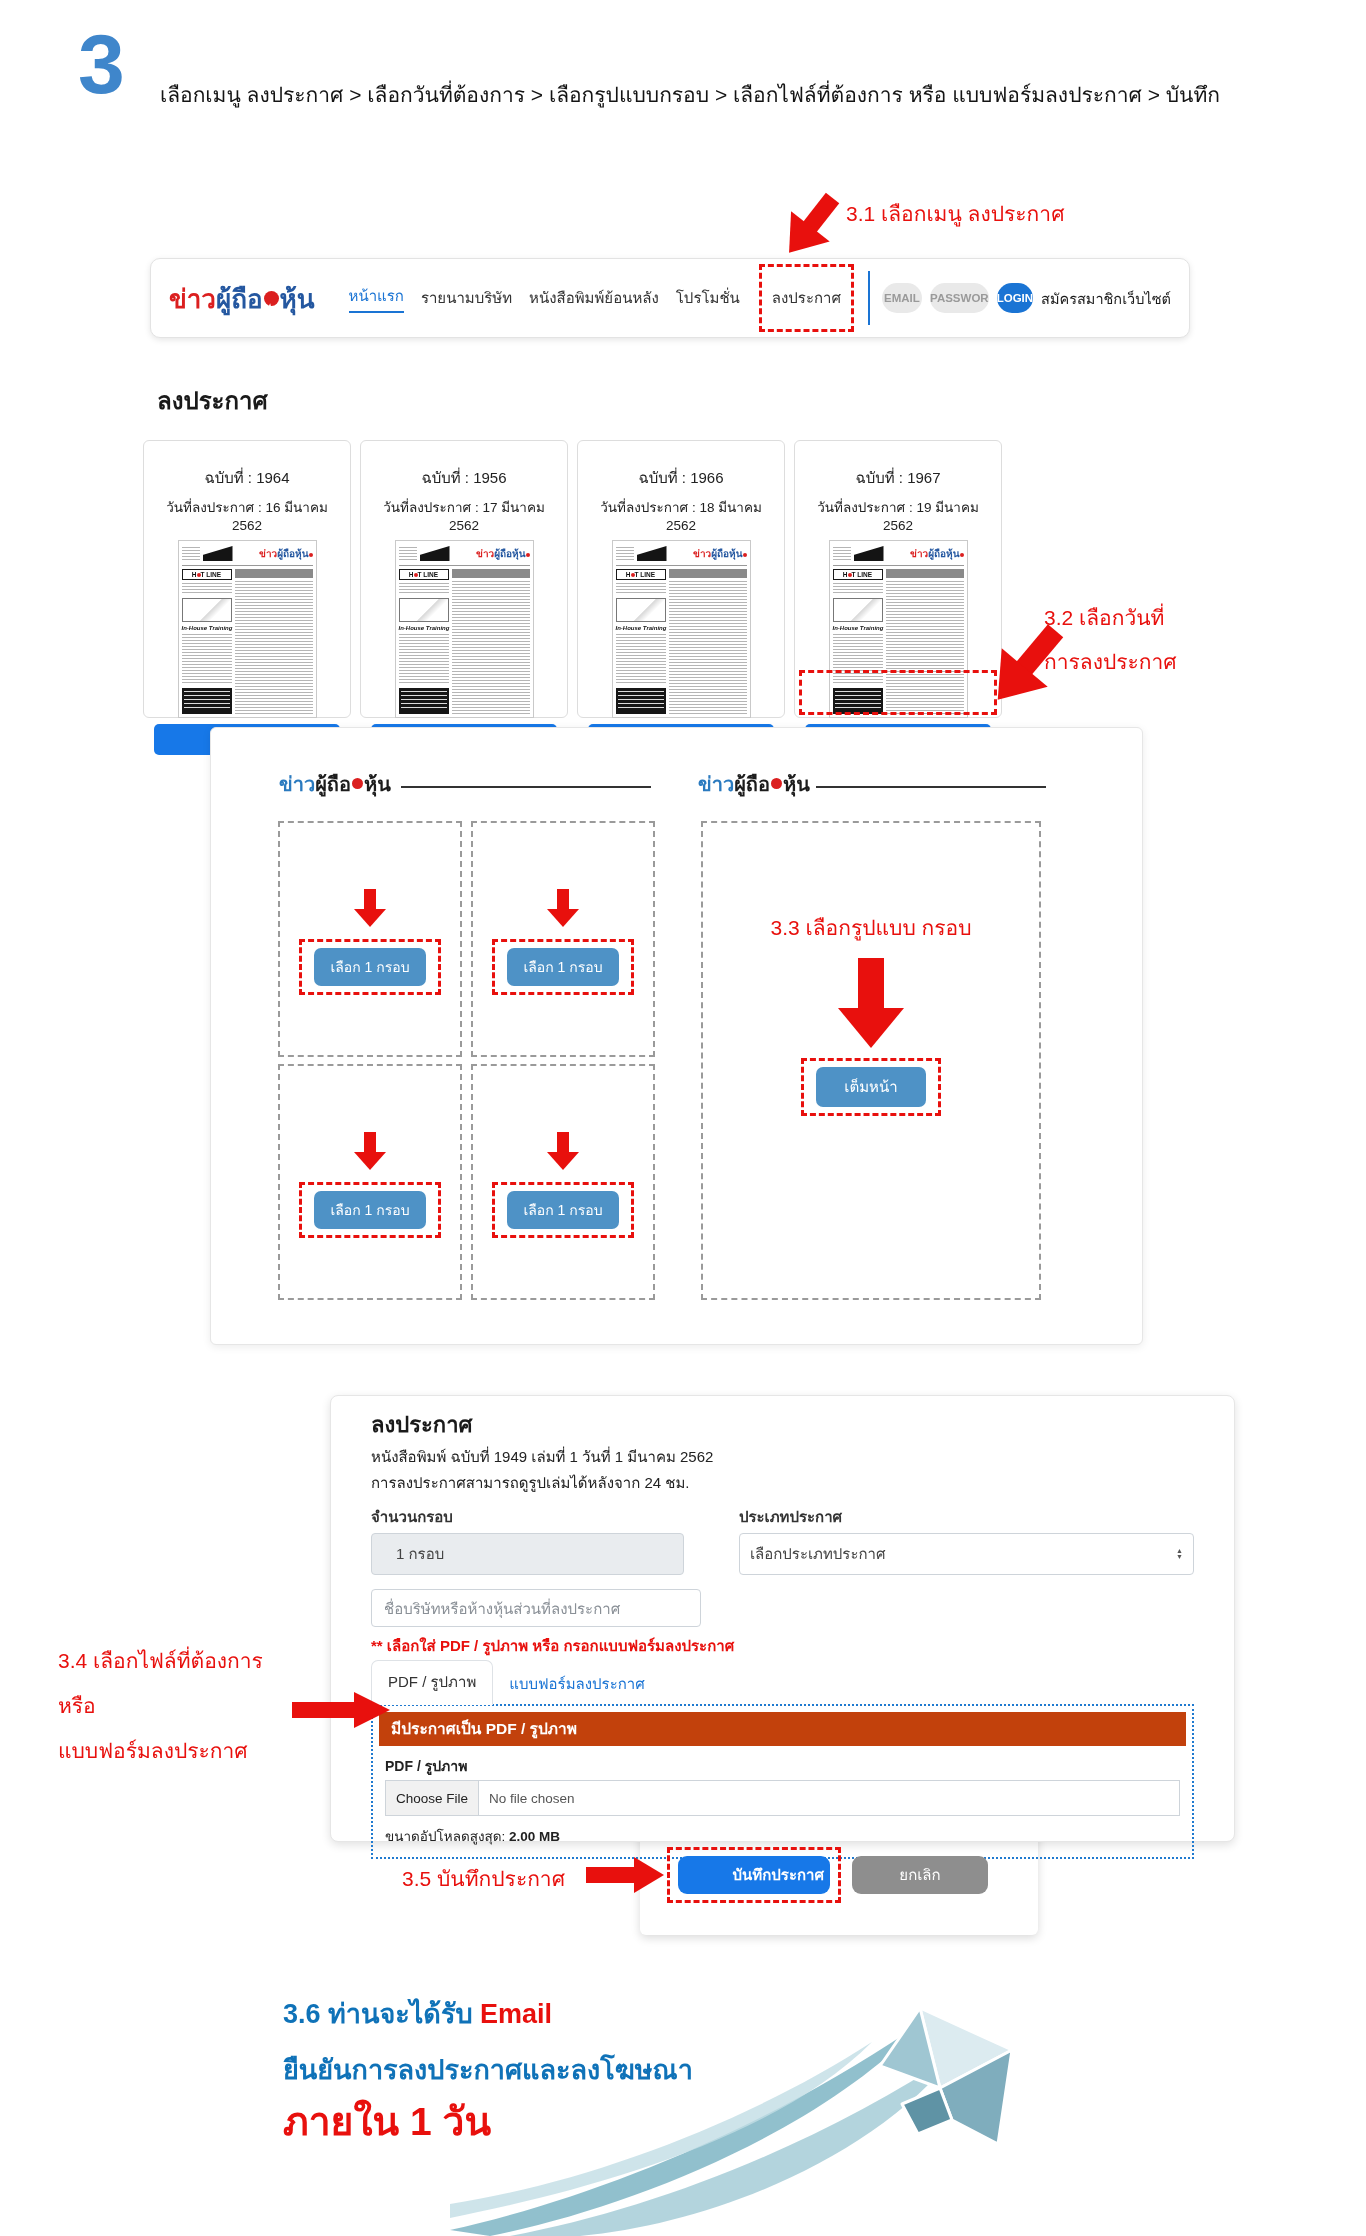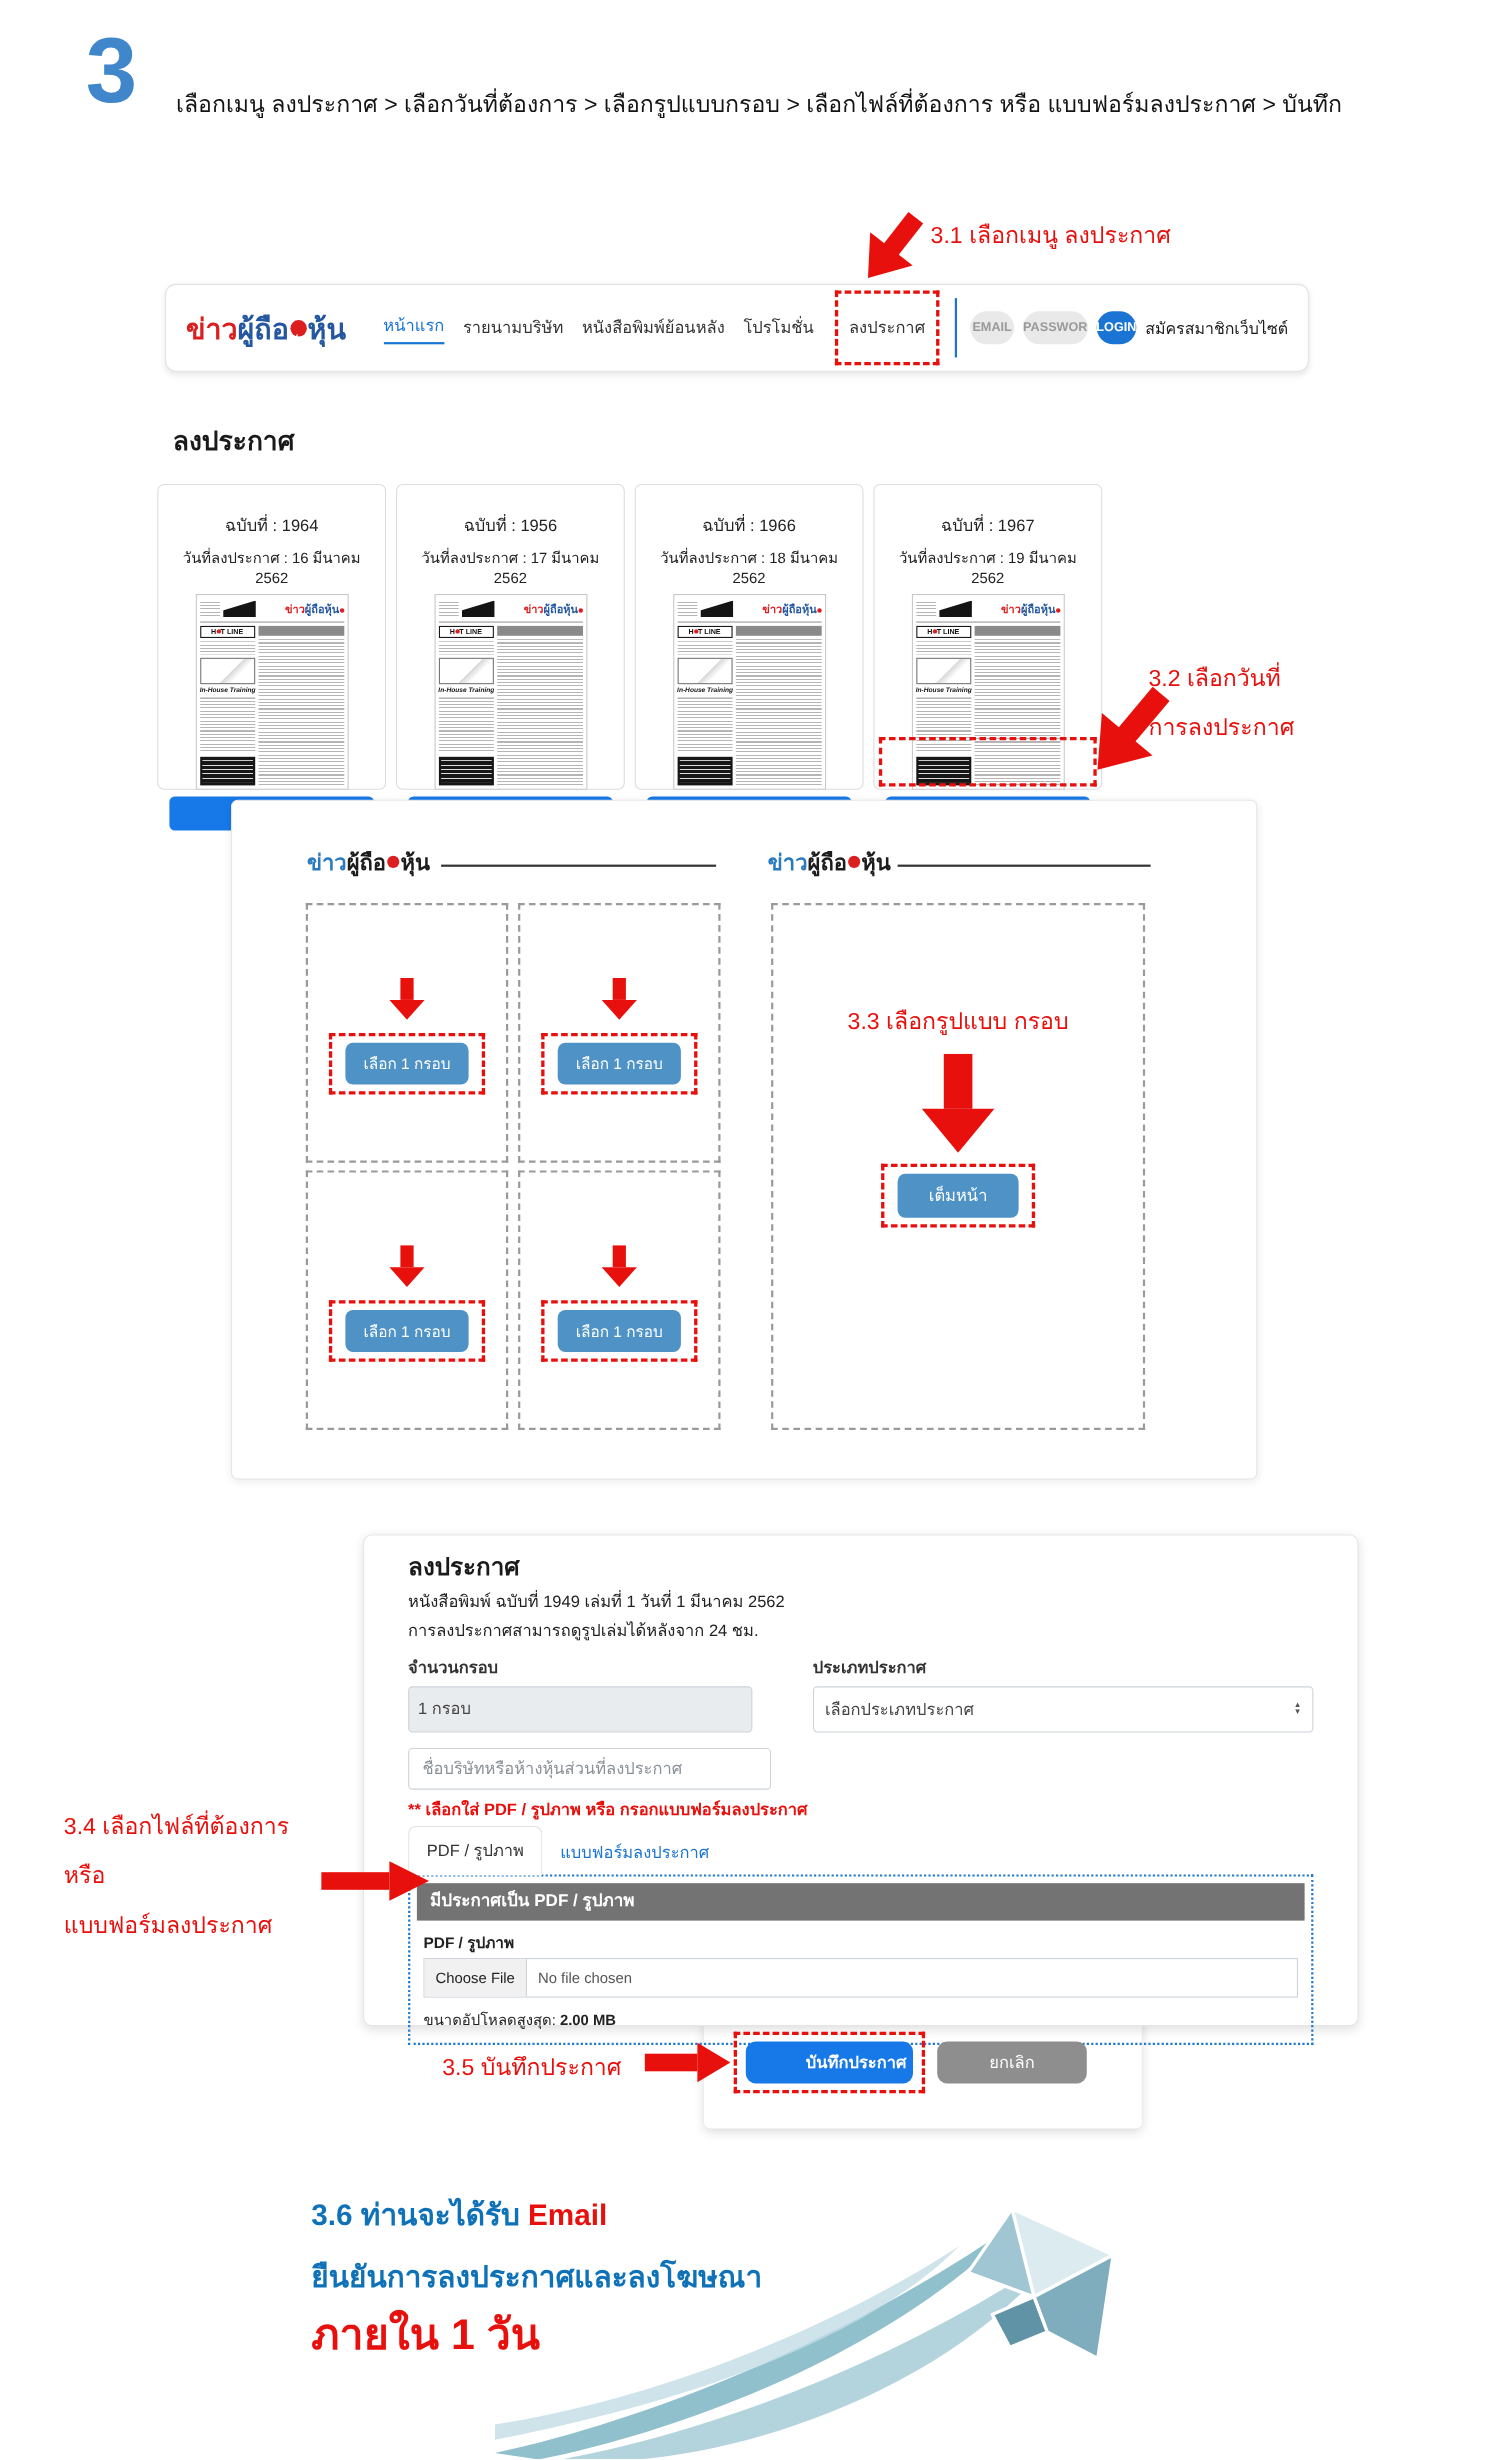--- a/index.html
+++ b/index.html
@@ -91,34 +91,34 @@
   
   .form-card{position:absolute;left:330px;top:1395px;width:905px;height:447px;background:#fff;border:1px solid #e6e6e6;
     border-radius:8px;box-shadow:0 3px 10px rgba(0,0,0,.12);padding:16px 40px 0;z-index:2;}
   .f-title{font-size:22px;font-weight:bold;color:#1a1a1a;line-height:26px;margin-bottom:8px;}
   .f-sub{font-size:15px;color:#222;line-height:22px;margin-bottom:4px;}
   .f-note{font-size:15px;color:#222;line-height:22px;margin-bottom:12px;}
   .f-row{display:flex;}
   .f-col-l{width:330px;} .f-col-r{width:480px;margin-left:55px;}
   .f-label{font-size:15px;font-weight:600;color:#333;line-height:22px;margin-bottom:5px;}
   .f-input-disabled{height:42px;background:#e9ecef;border:1px solid #ced4da;border-radius:4px;font-size:15px;
-    color:#444;line-height:40px;padding:0 8px;}
+    color:#444;line-height:40px;padding:0 24px;}
   .f-select{height:42px;background:#fff;border:1px solid #ced4da;border-radius:4px;display:flex;align-items:center;
     justify-content:space-between;padding:0 10px;font-size:15px;color:#444;cursor:pointer;}
   .sel-arrows{display:flex;flex-direction:column;line-height:6px;font-size:7px;color:#555;}
   .f-text-input{width:330px;height:38px;border:1px solid #ced4da;border-radius:4px;font-size:15px;padding:0 12px;
     font-family:inherit;color:#222;margin-top:14px;display:block;}
   .f-text-input::placeholder{color:#8a9097;}
   .f-red-note{color:#e8100d;font-size:15px;font-weight:600;line-height:22px;margin-top:8px;}
   .tabs{display:flex;align-items:flex-end;margin-top:10px;height:38px;}
   .tab-active{background:#fff;border:1px solid #dee2e6;border-bottom:none;border-radius:7px 7px 0 0;
     padding:9px 16px 11px;font-size:15px;color:#333;cursor:pointer;position:relative;z-index:1;}
   .tab-link{padding:9px 16px;font-size:15px;color:#1a74d4;cursor:pointer;}
   .dotted-panel{border:2px dotted #1f7ad0;margin-top:-1px;padding:6px 6px 10px;}
-  .blue-bar{height:34px;background:#737373;color:#fff;font-size:15.5px;font-weight:bold;line-height:34px;padding:0 12px;}
+  .blue-bar{height:34px;background:#c2410c;color:#fff;font-size:15.5px;font-weight:bold;line-height:34px;padding:0 12px;}
   .file-label{font-size:14px;font-weight:bold;color:#222;margin:9px 0 3px 6px;}
   .file-row{margin:0 6px;height:36px;border:1px solid #ced4da;background:#fff;display:flex;align-items:center;}
   .choose-btn{height:100%;display:flex;align-items:center;padding:0 10px;background:#f1f1f1;border:none;
     border-right:1px solid #ced4da;font-size:13.5px;font-family:inherit;color:#222;cursor:pointer;}
   .no-file{font-size:13.5px;color:#555;padding-left:10px;}
   .size-note{margin:9px 0 0 6px;font-size:13.5px;color:#222;}
   .size-note b{font-weight:bold;}
 
   
   .btn-strip{position:absolute;left:640px;top:1785px;width:398px;height:150px;background:#fff;

